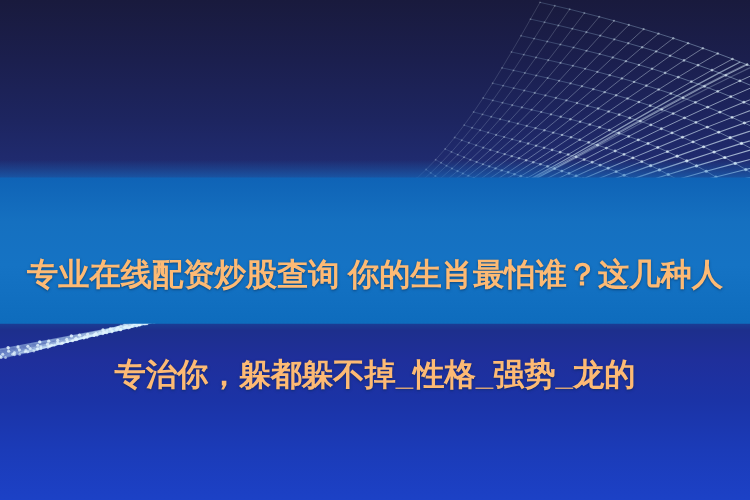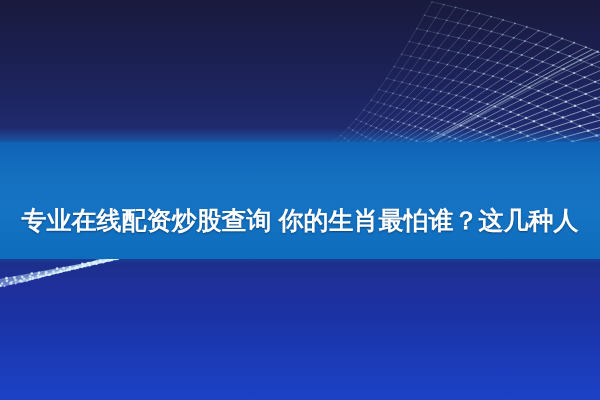--- a/index.html
+++ b/index.html
@@ -62,21 +62,21 @@
   }
   .mesh-wrap svg { display: block; width: 600px; height: 400px; }
 
   
   .headline {
     position: absolute;
     left: 0;
     top: 160px;
     width: 600px;
     text-align: center;
-    color: #ffffff;
+    color: #fdba74;
     font-size: 25px;
     line-height: 40px;
     font-weight: 700;
     letter-spacing: 0px;
     text-shadow: 0 1px 2px rgba(5,35,70,0.55);
     white-space: pre-line;
     padding: 0;
     box-sizing: border-box;
   }
   .headline .l1 { display: block; white-space: nowrap; }
@@ -1050,15 +1050,16 @@
           <polyline points="9.4,282.6 26.9,278.0 44.4,273.6 61.9,269.2 79.4,264.9 96.9,260.7 114.4,256.4 131.9,252.1 149.4,247.7 166.9,243.2 184.4,238.5 201.9,233.7 219.4,228.6 236.9,223.2 254.4,217.6 271.9,211.6 289.4,205.3 306.9,198.7 324.4,191.7 341.9,184.3 359.4,176.6 376.9,168.5 394.4,160.2 411.9,151.5 429.4,142.6 446.9,133.5 464.5,124.3 482.0,114.9 499.5,105.6 517.0,96.2 534.5,87.0 552.0,77.9 569.5,69.0 587.0,60.4 604.5,52.1" fill="none" stroke="#dff4ff" stroke-width="1" opacity="0.27"></polyline>
         </g>
     </svg>
   </div>
 
   <div class="band-fade-top"></div>
   <div class="band"></div>
 
   <div class="headline">
     <span class="l1">专业在线配资炒股查询 你的生肖最怕谁？这几种人</span>
+    <span class="l2">专治你，躲都躲不掉_性格_强势_龙的</span>
   </div>
 
 </div>
 
 </body></html>

